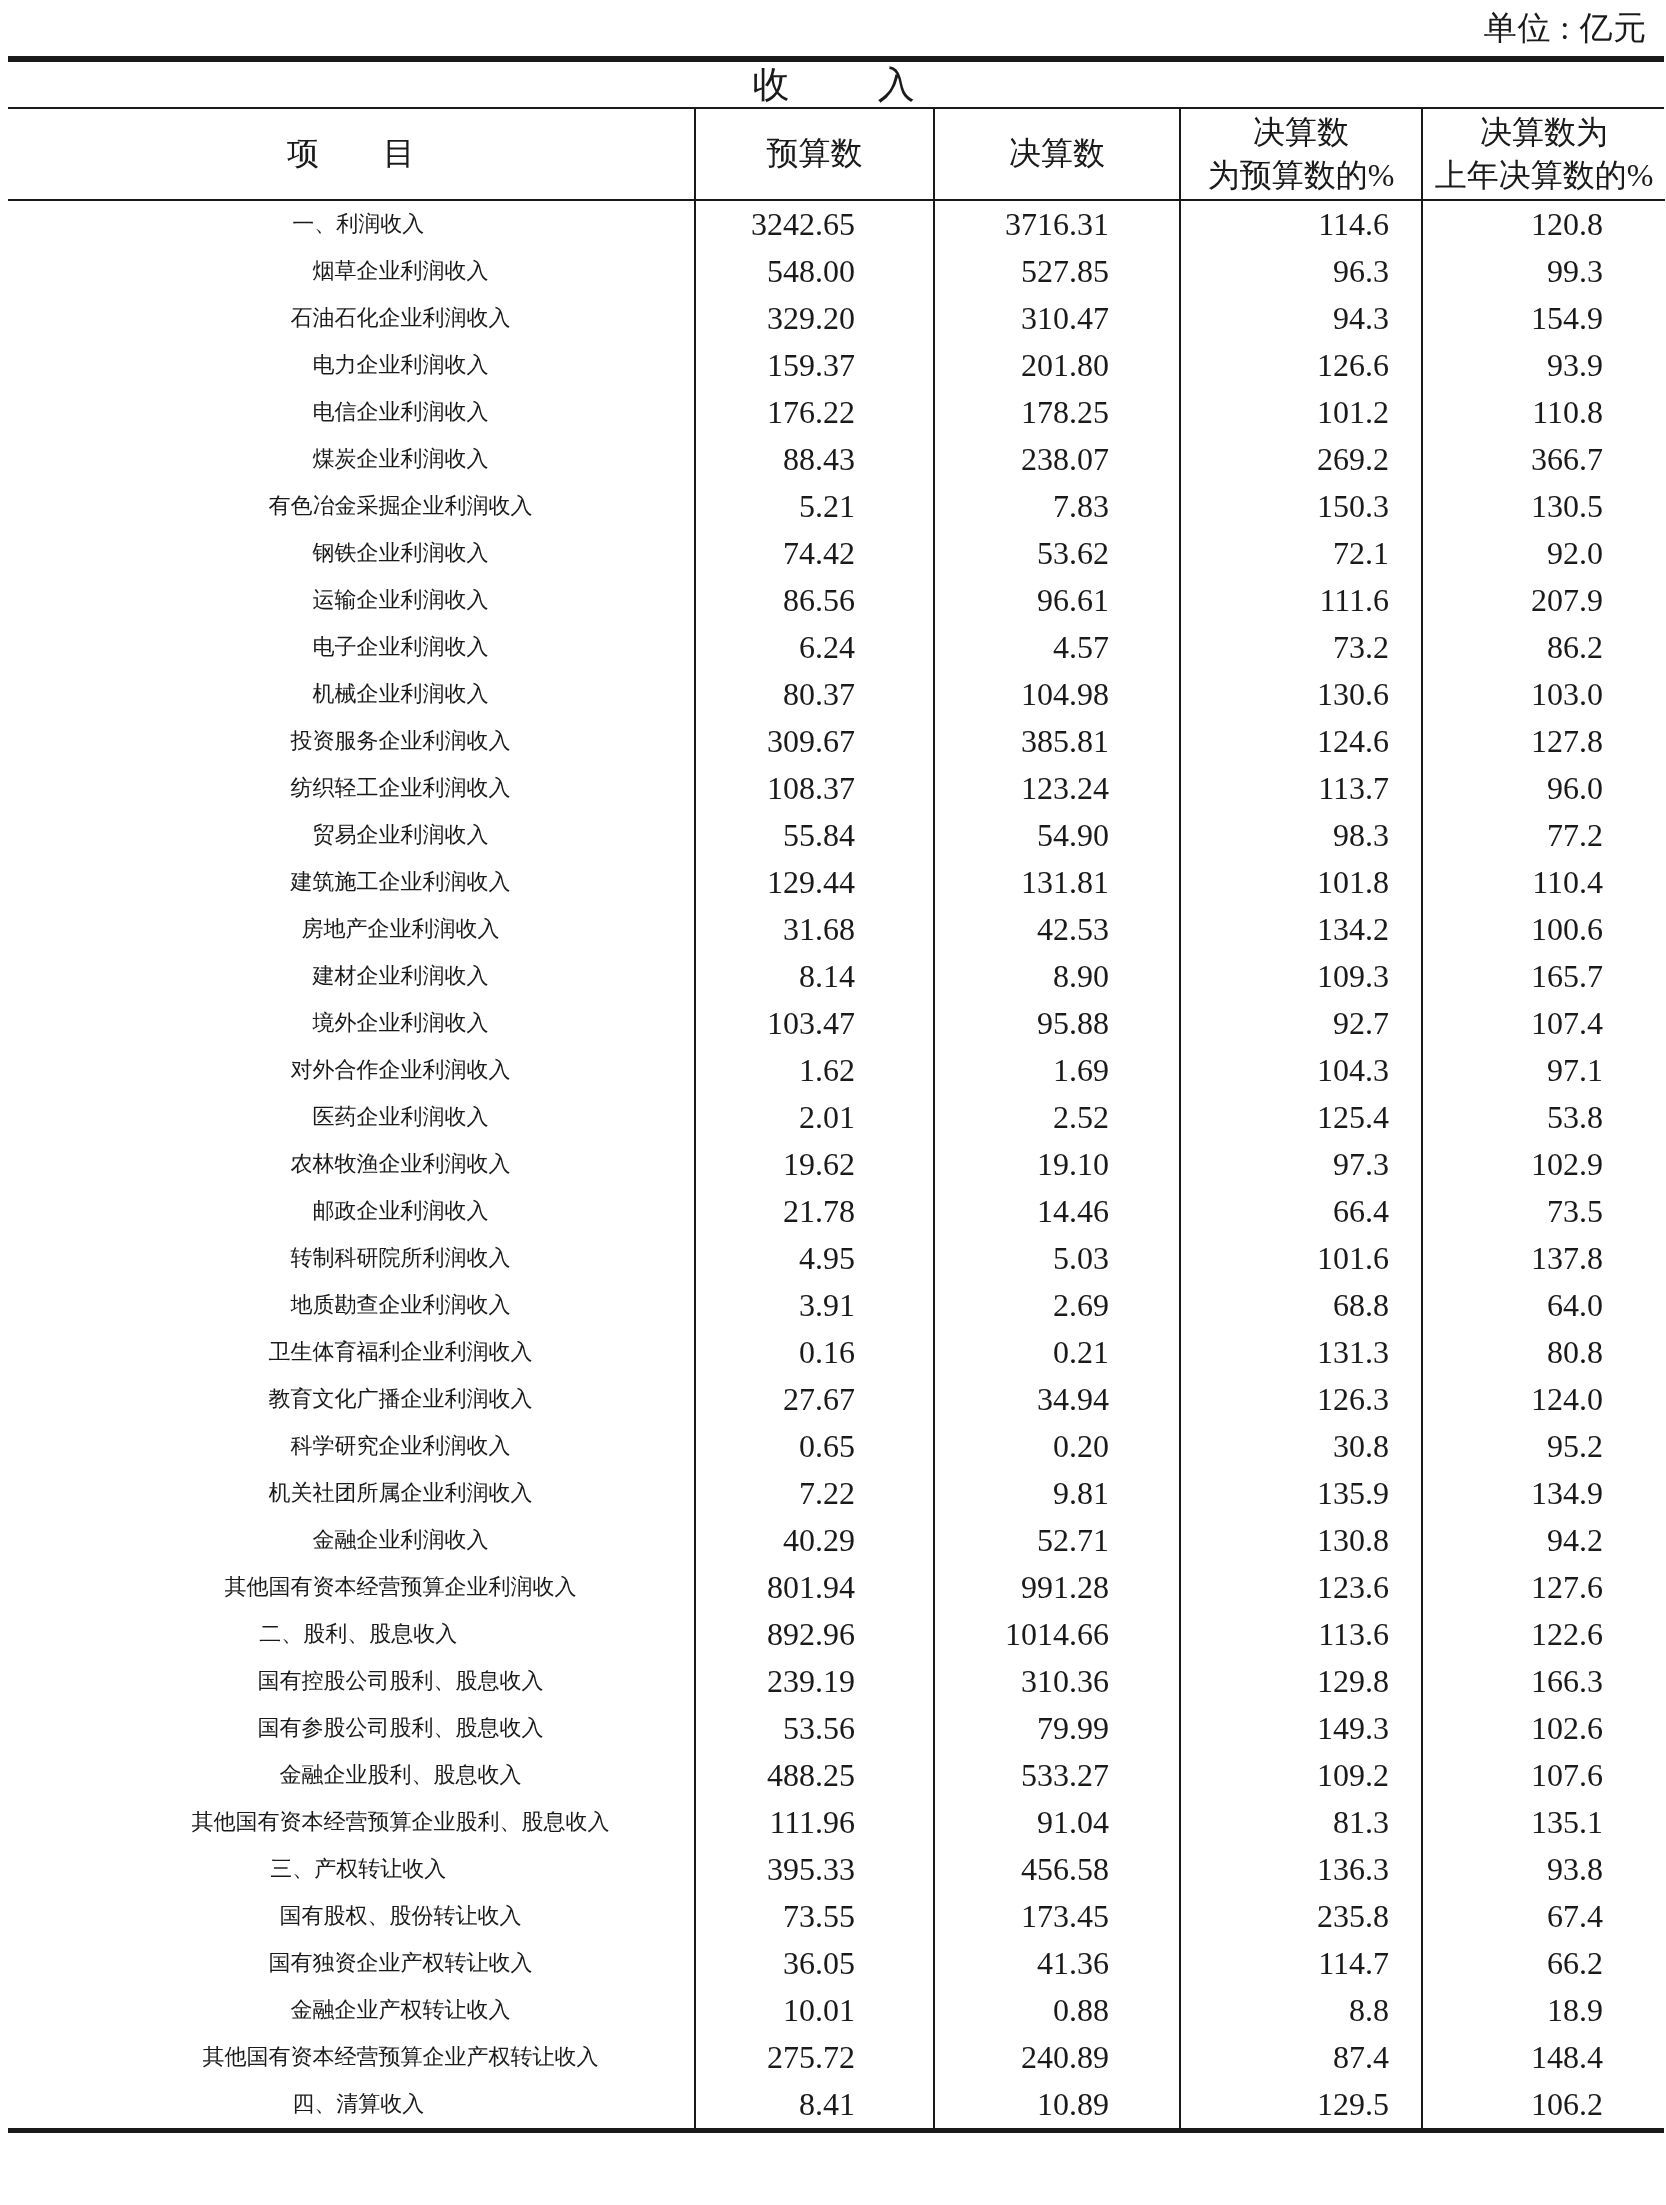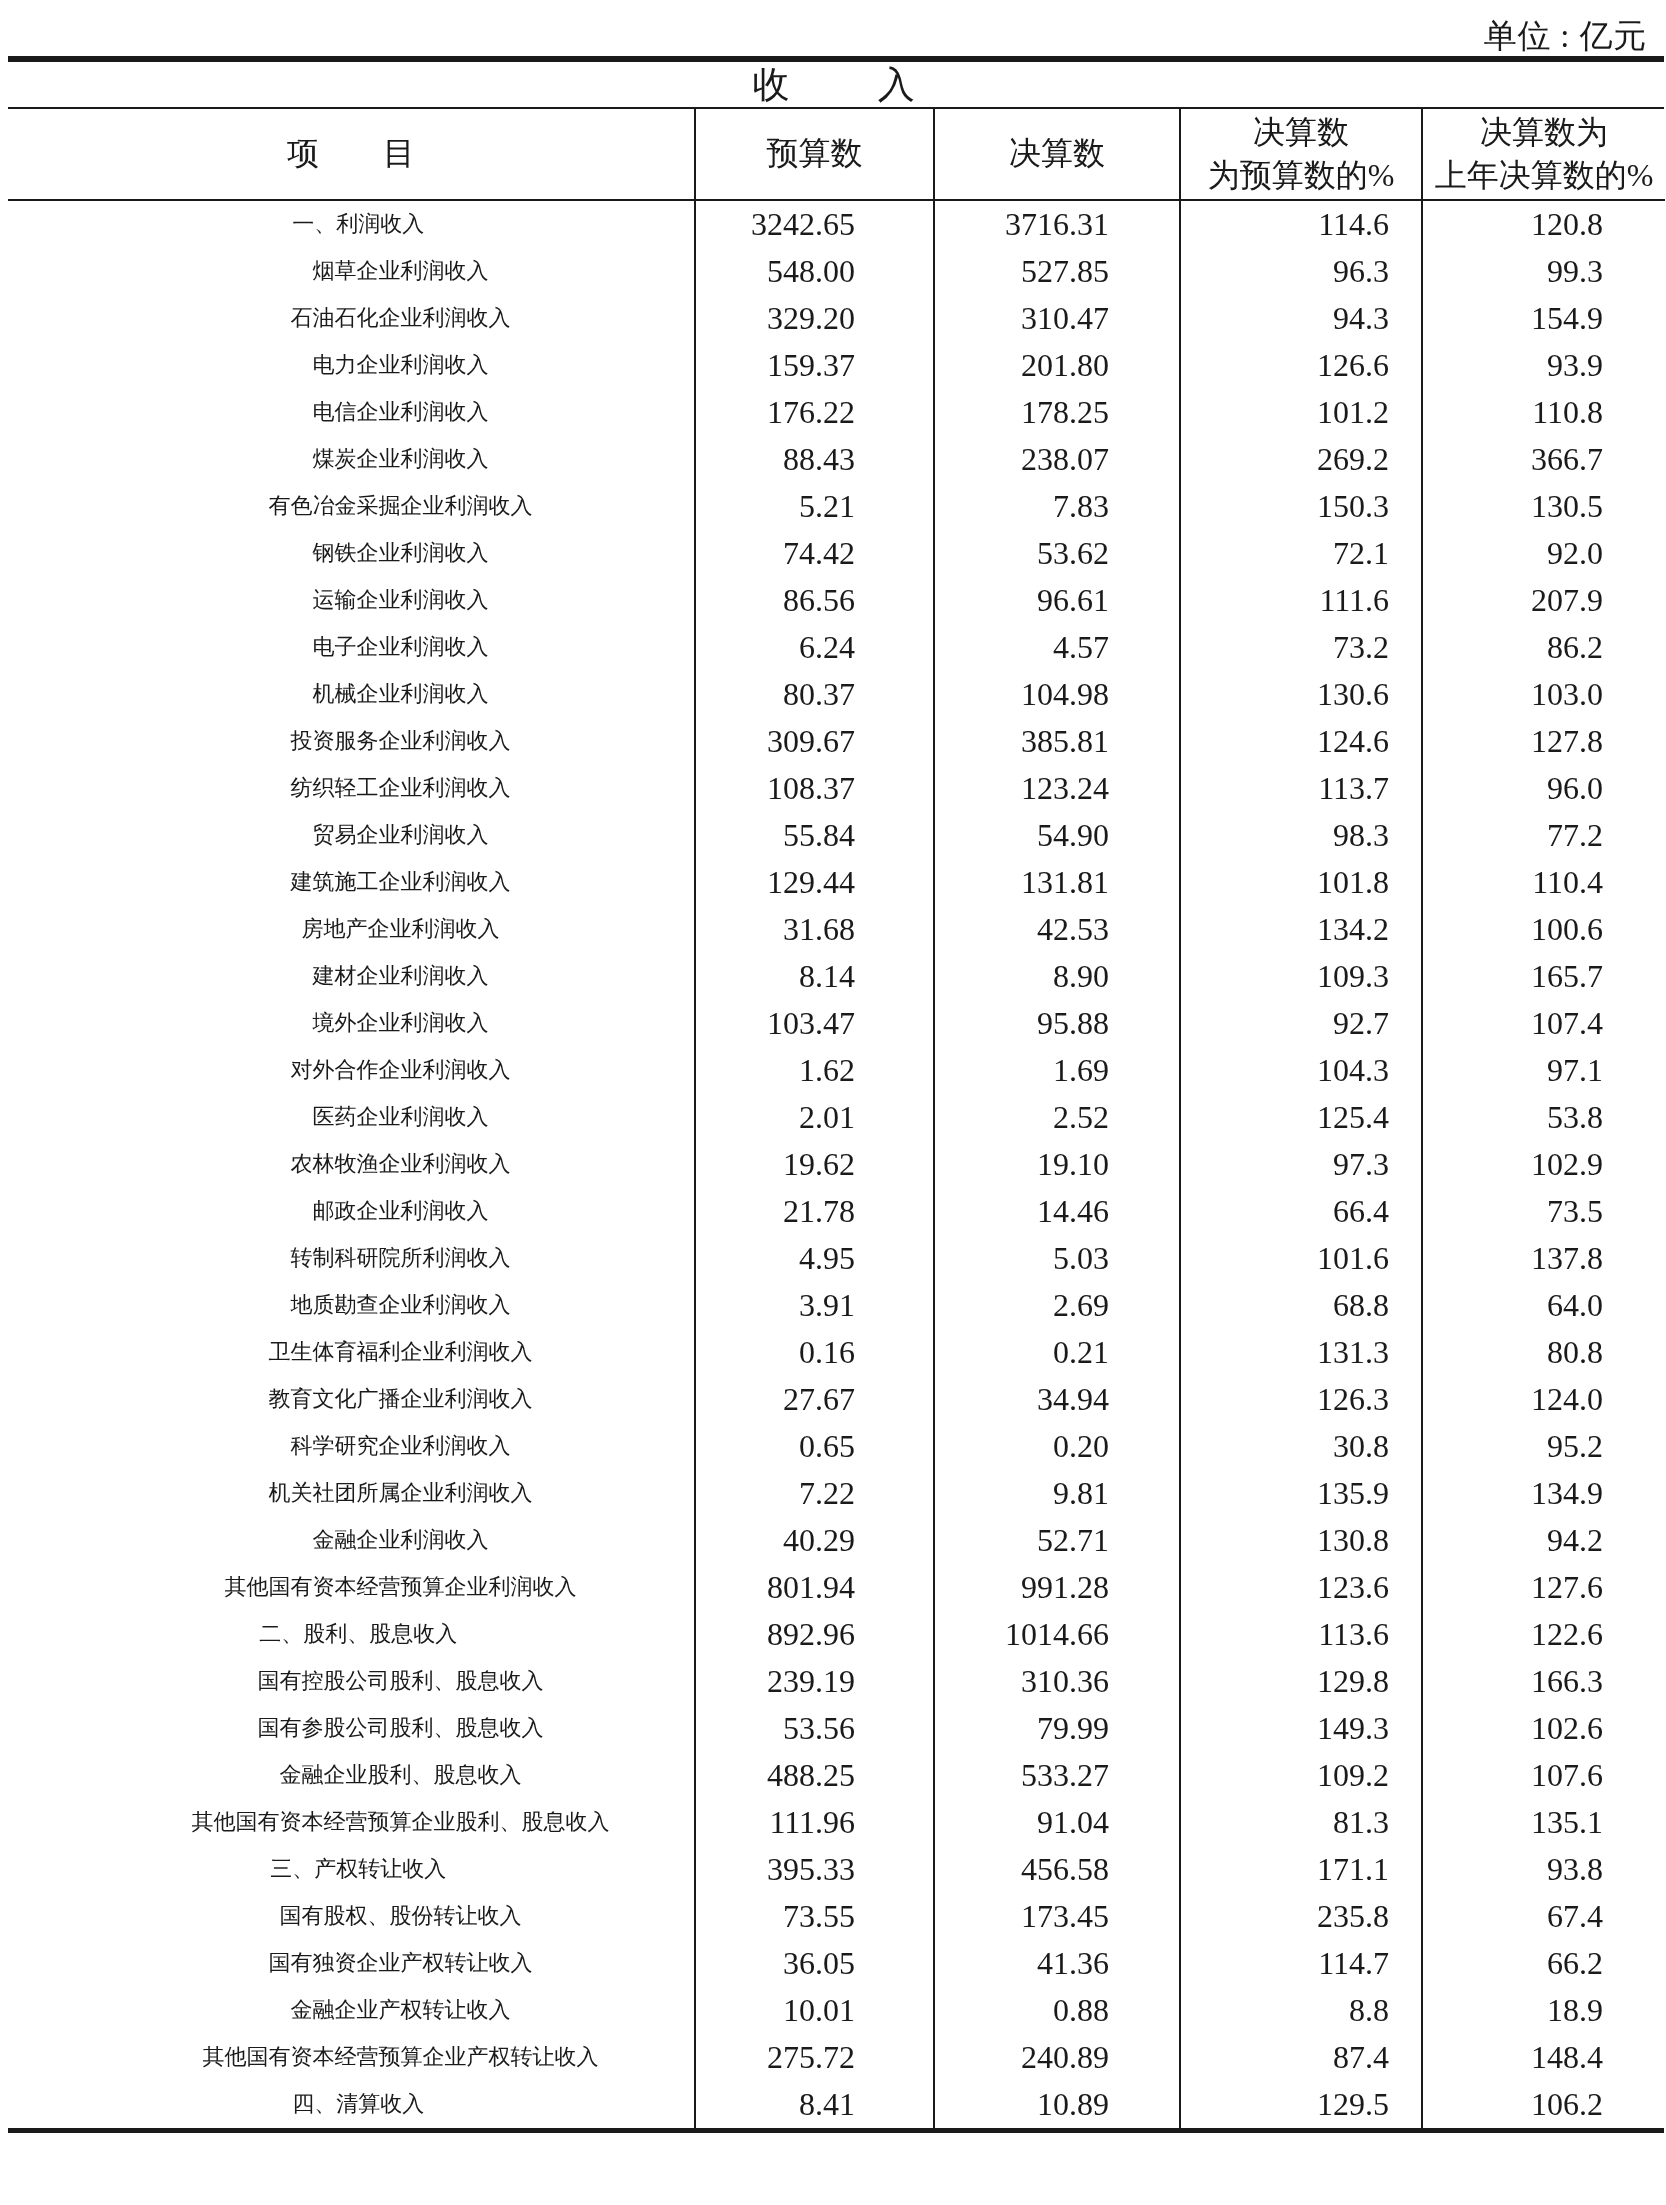--- a/index.html
+++ b/index.html
@@ -16,21 +16,20 @@
     font-family: "Liberation Serif", "DejaVu Serif", serif;
     overflow: hidden;
   }
   .unit {
     position: absolute;
     top: 6.4px;
     right: 19px;
     font-size: 33px;
     letter-spacing: 0.8px;
     white-space: nowrap;
-    margin-top: 8px;
   }
   .sheet {
     position: absolute;
     left: 8px;
     top: 56px;
     width: 1656px;
   }
   .rule-thick {
     height: 5.6px;
     background: #1a1a1a;
@@ -374,21 +373,21 @@
     <td class="item">其他国有资本经营预算企业股利、股息收入</td>
     <td class="num n2 vline">111.96</td>
     <td class="num n3 vline">91.04</td>
     <td class="num n4 vline">81.3</td>
     <td class="num n5 vline">135.1</td>
   </tr>
           <tr class="lvl1">
     <td class="item">三、产权转让收入</td>
     <td class="num n2 vline">395.33</td>
     <td class="num n3 vline">456.58</td>
-    <td class="num n4 vline">171.1</td>
+    <td class="num n4 vline">136.3</td>
     <td class="num n5 vline">93.8</td>
   </tr>
           <tr class="lvl2">
     <td class="item">国有股权、股份转让收入</td>
     <td class="num n2 vline">73.55</td>
     <td class="num n3 vline">173.45</td>
     <td class="num n4 vline">235.8</td>
     <td class="num n5 vline">67.4</td>
   </tr>
           <tr class="lvl2">

